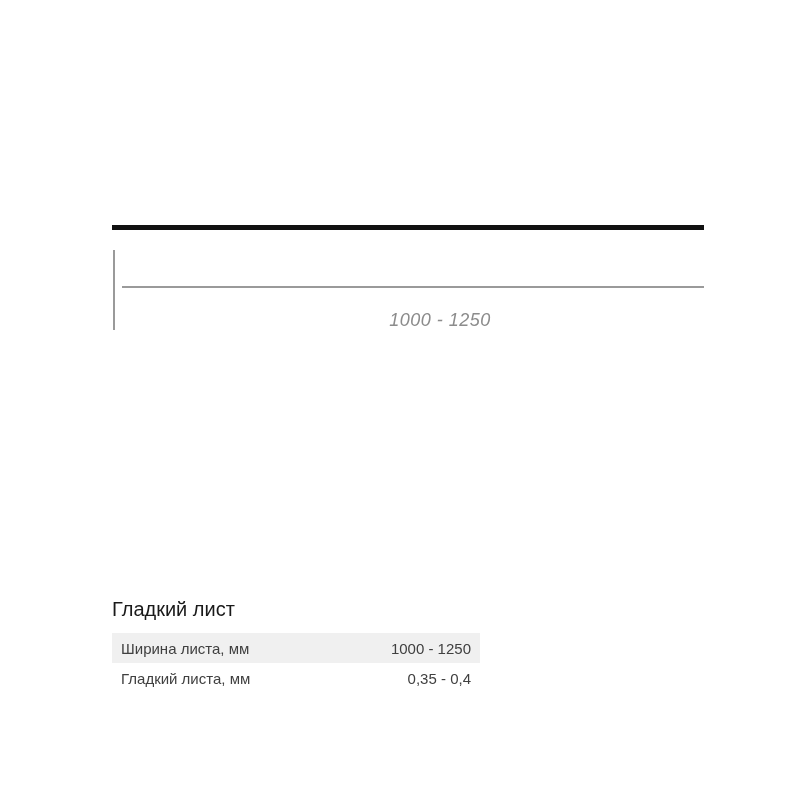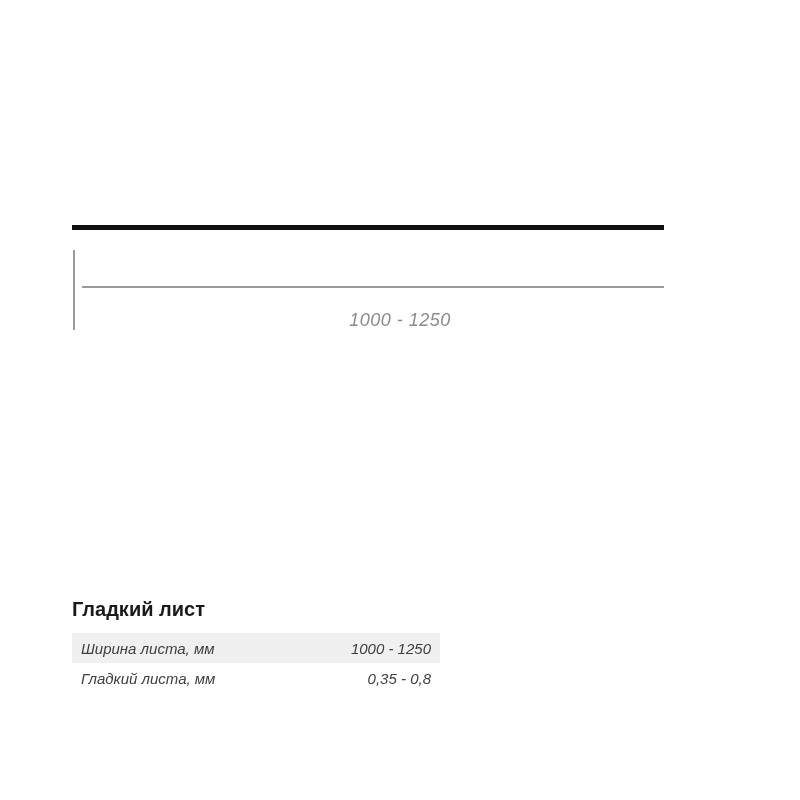--- a/index.html
+++ b/index.html
@@ -7,20 +7,21 @@
     padding: 0;
     background: #ffffff;
     font-family: "Liberation Sans", "DejaVu Sans", sans-serif;
   }
   .page {
     position: relative;
     width: 664px;
     height: 800px;
     background: #ffffff;
     overflow: hidden;
+    margin-left: 40px;
   }
 
   
   .sheet-profile {
     position: absolute;
     left: 72px;
     top: 225px;
     width: 656px;
     height: 5px;
     background: #111111;
@@ -54,29 +55,28 @@
     letter-spacing: 0.5px;
   }
 
   
   .section-title {
     position: absolute;
     left: 72px;
     top: 597px;
     font-size: 20px;
     line-height: 24px;
-    font-weight: bold;
+    font-weight: normal;
     color: #1a1a1a;
   }
   .spec-table {
     position: absolute;
     left: 72px;
     top: 633px;
     width: 368px;
-    font-style: italic;
   }
   .spec-row {
     display: flex;
     justify-content: space-between;
     align-items: center;
     height: 30px;
     padding: 0 9px;
     box-sizing: border-box;
     font-size: 15px;
     color: #404040;
@@ -103,17 +103,17 @@
 
   <div class="section-title">Гладкий лист</div>
 
   <div class="spec-table">
     <div class="spec-row">
       <span class="spec-label">Ширина листа, мм</span>
       <span class="spec-value">1000 - 1250</span>
     </div>
     <div class="spec-row">
       <span class="spec-label">Гладкий листа, мм</span>
-      <span class="spec-value">0,35 - 0,8</span>
+      <span class="spec-value">0,35 - 0,4</span>
     </div>
   </div>
 
 </div>
 
 </body></html>

